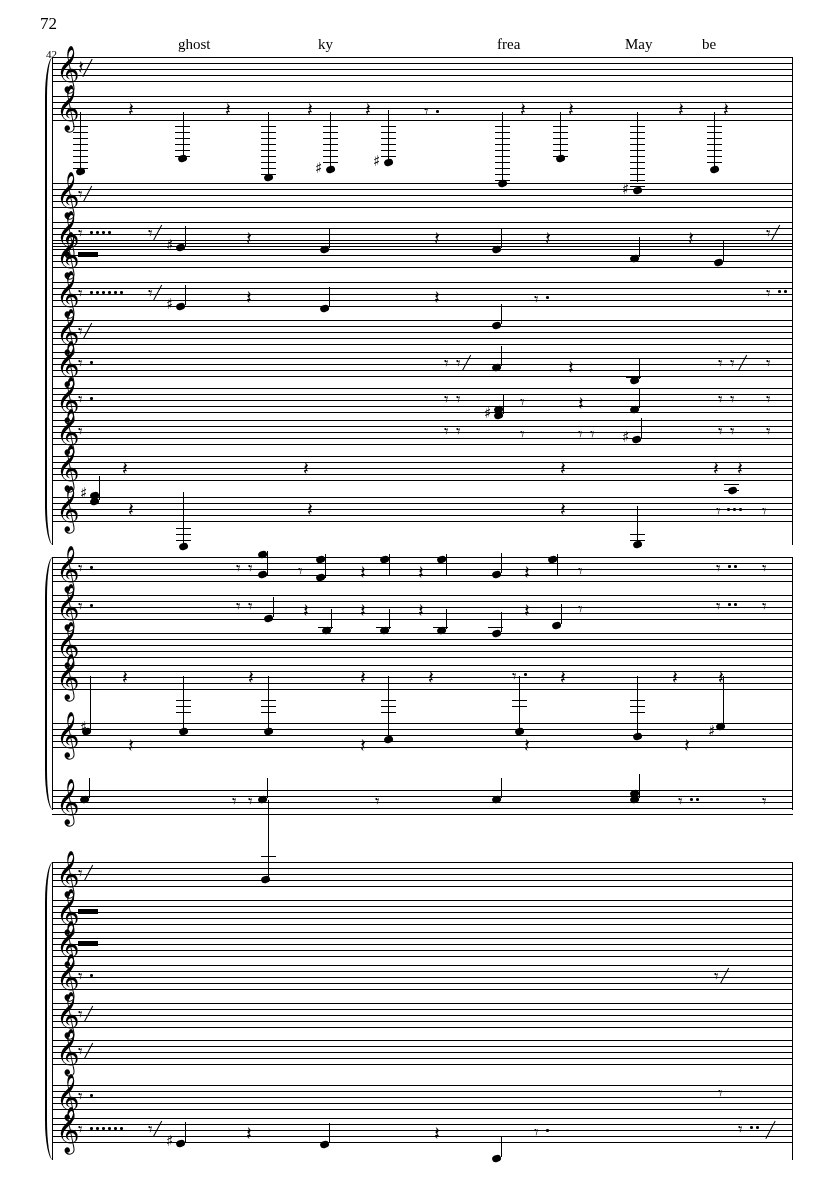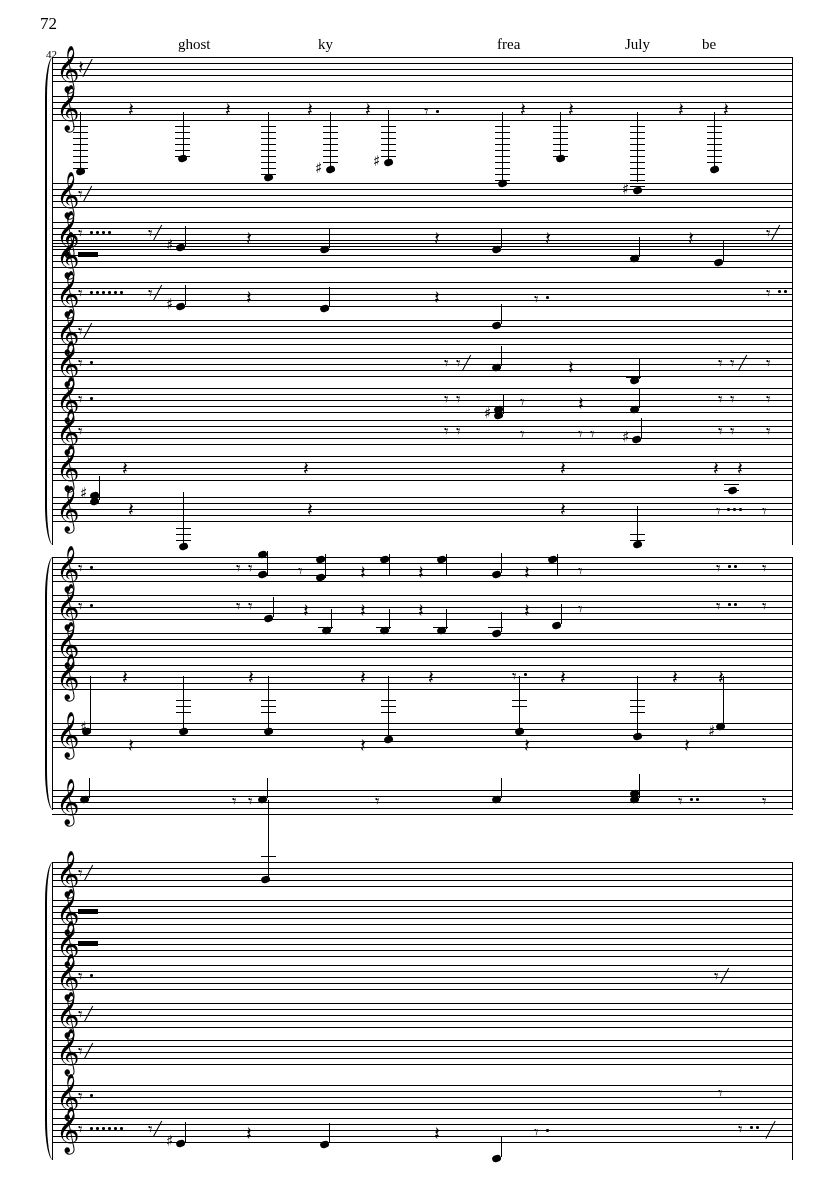--- a/index.html
+++ b/index.html
@@ -133,21 +133,21 @@
 <body>
 
 <div id="sheet">
 
   <div class="page-number" style="left:40px; top:14px;">72</div>
   <div class="measure-number" style="left:46px; top:48px;">42</div>
 
   <div class="lyric" style="left:178px; top:36px;">ghost</div>
   <div class="lyric" style="left:318px; top:36px;">ky</div>
   <div class="lyric" style="left:497px; top:36px;">frea</div>
-  <div class="lyric" style="left:625px; top:36px;">July</div>
+  <div class="lyric" style="left:625px; top:36px;">May</div>
   <div class="lyric" style="left:702px; top:36px;">be</div>
 
   <div class="brace" style="left:45px; top:57px; height:488px;"></div>
   <div class="barline" style="left:52px; top:57px; height:488px;"></div>
   <div class="barline" style="left:792px; top:57px; height:488px;"></div>
 
   <div class="staff" style="left:52px; top:57px; width:741px; height:25px;">
     <div class="line" style="top:0"></div>
       <div class="line" style="top:6px"></div>
     <div class="line" style="top:12px"></div>

